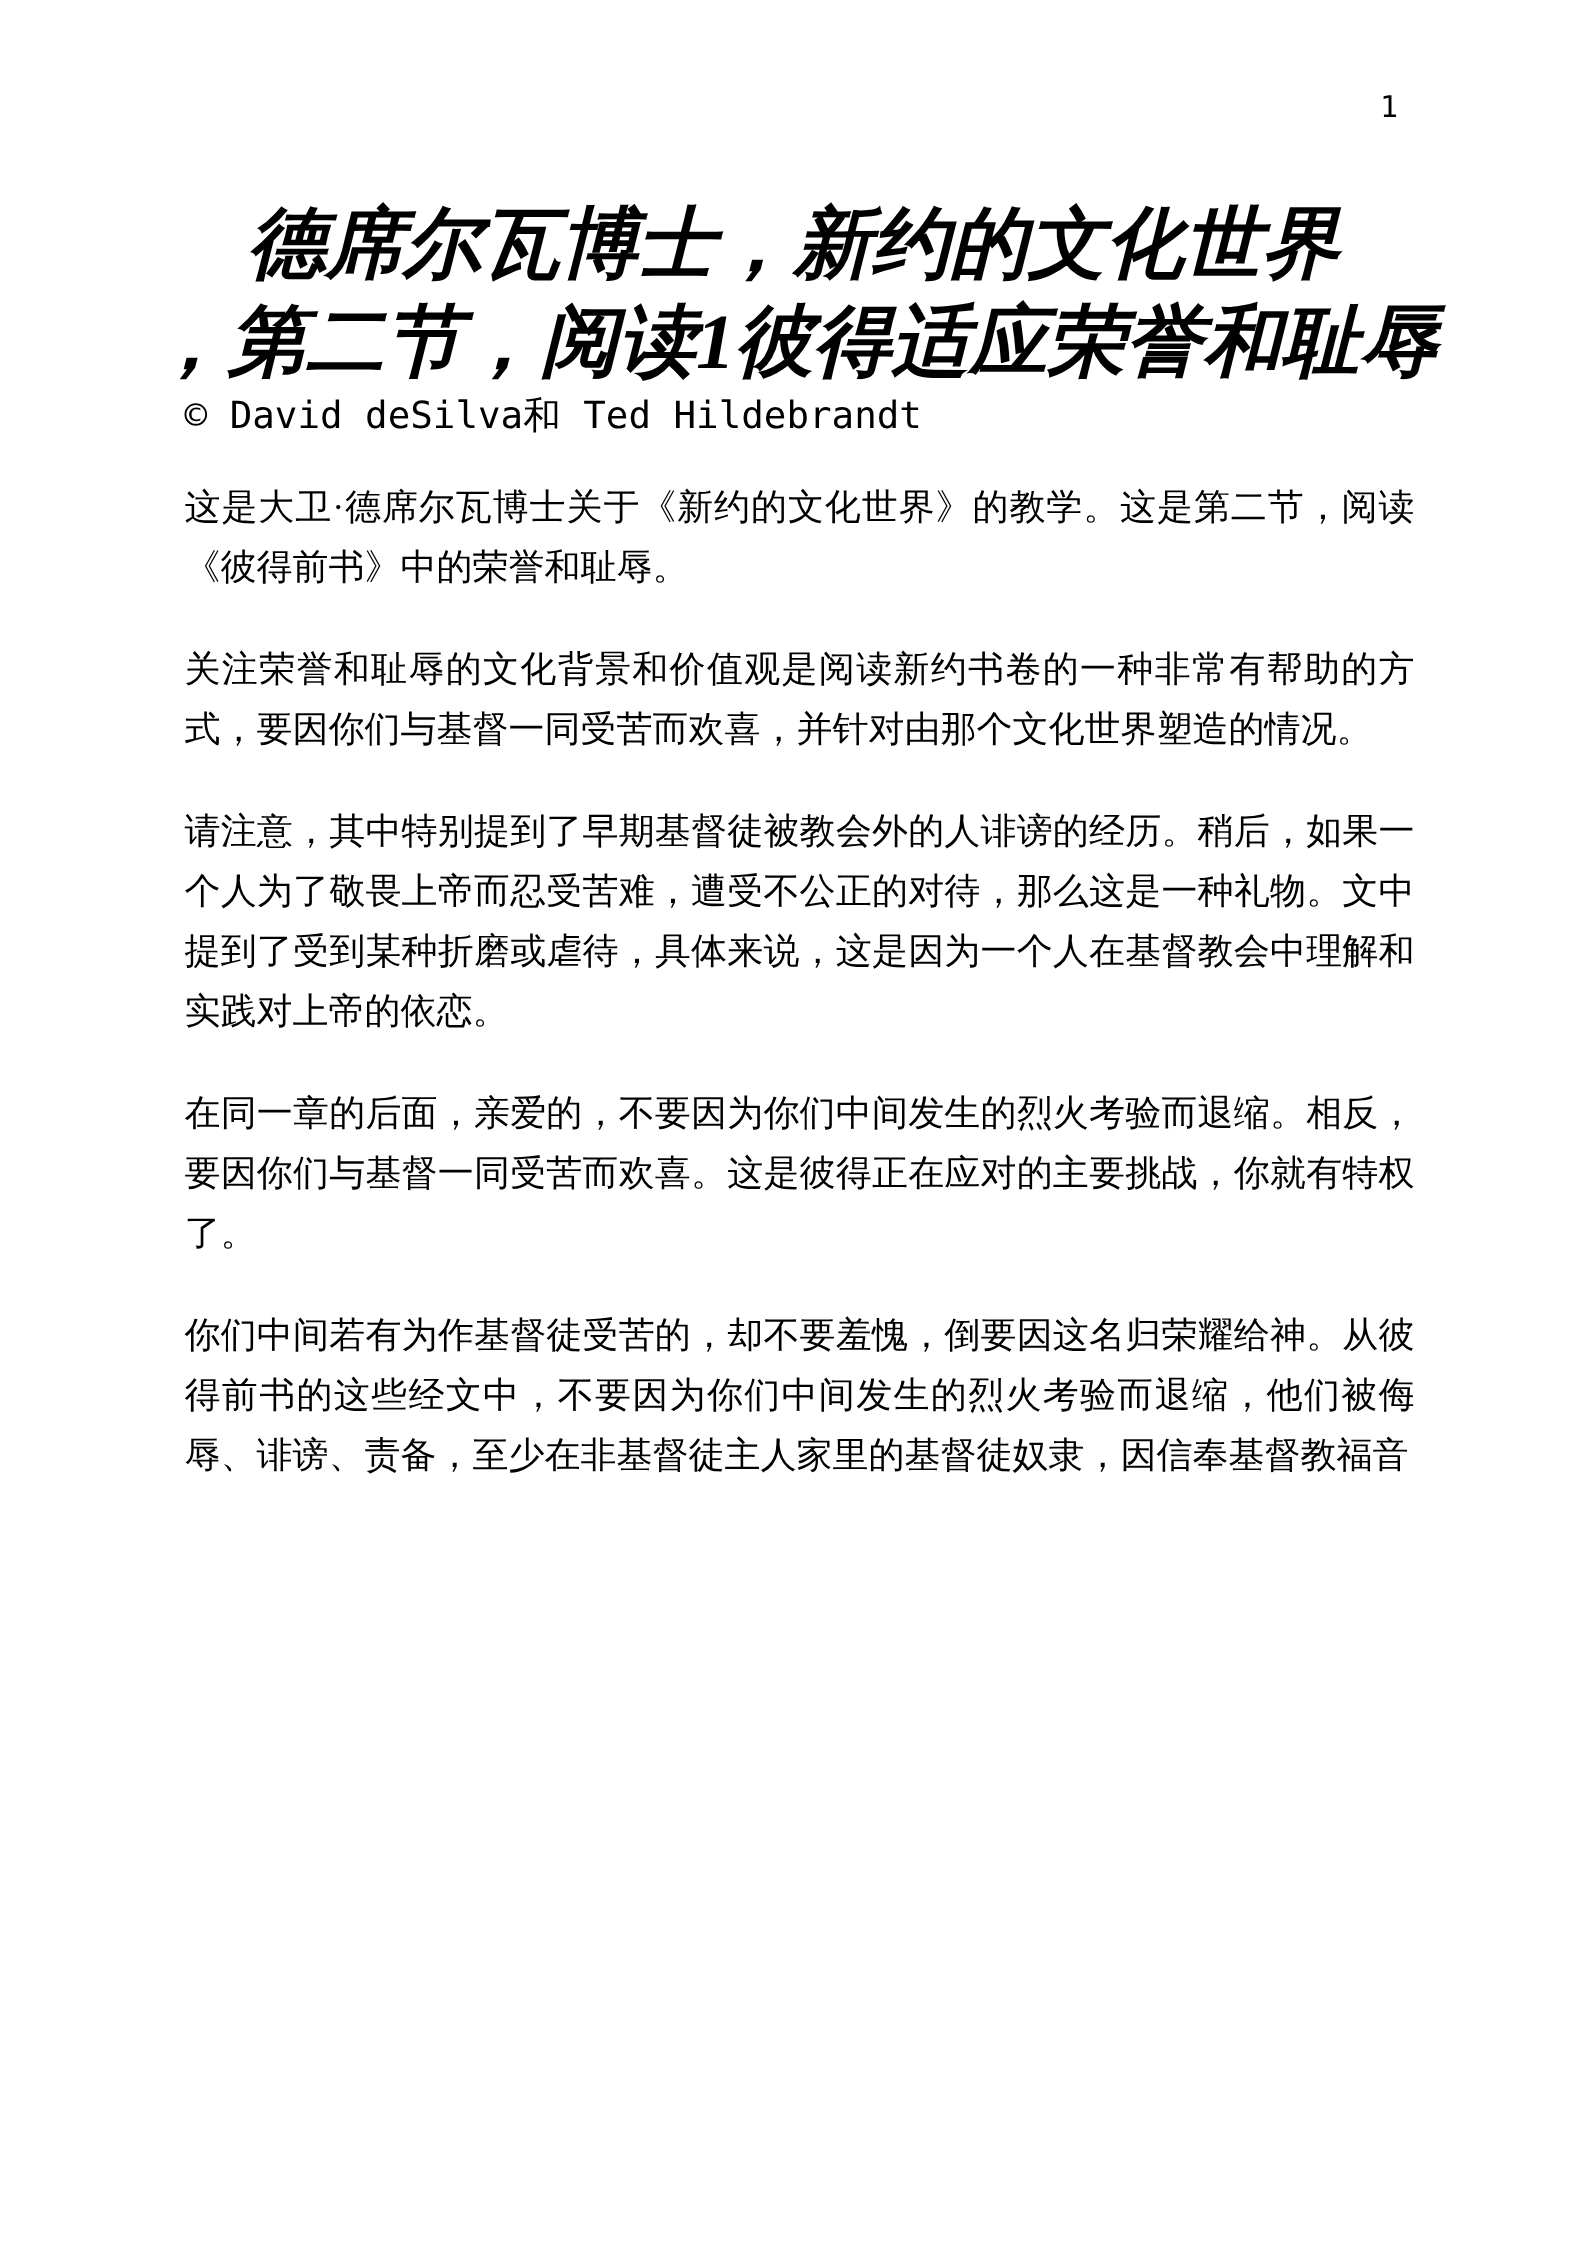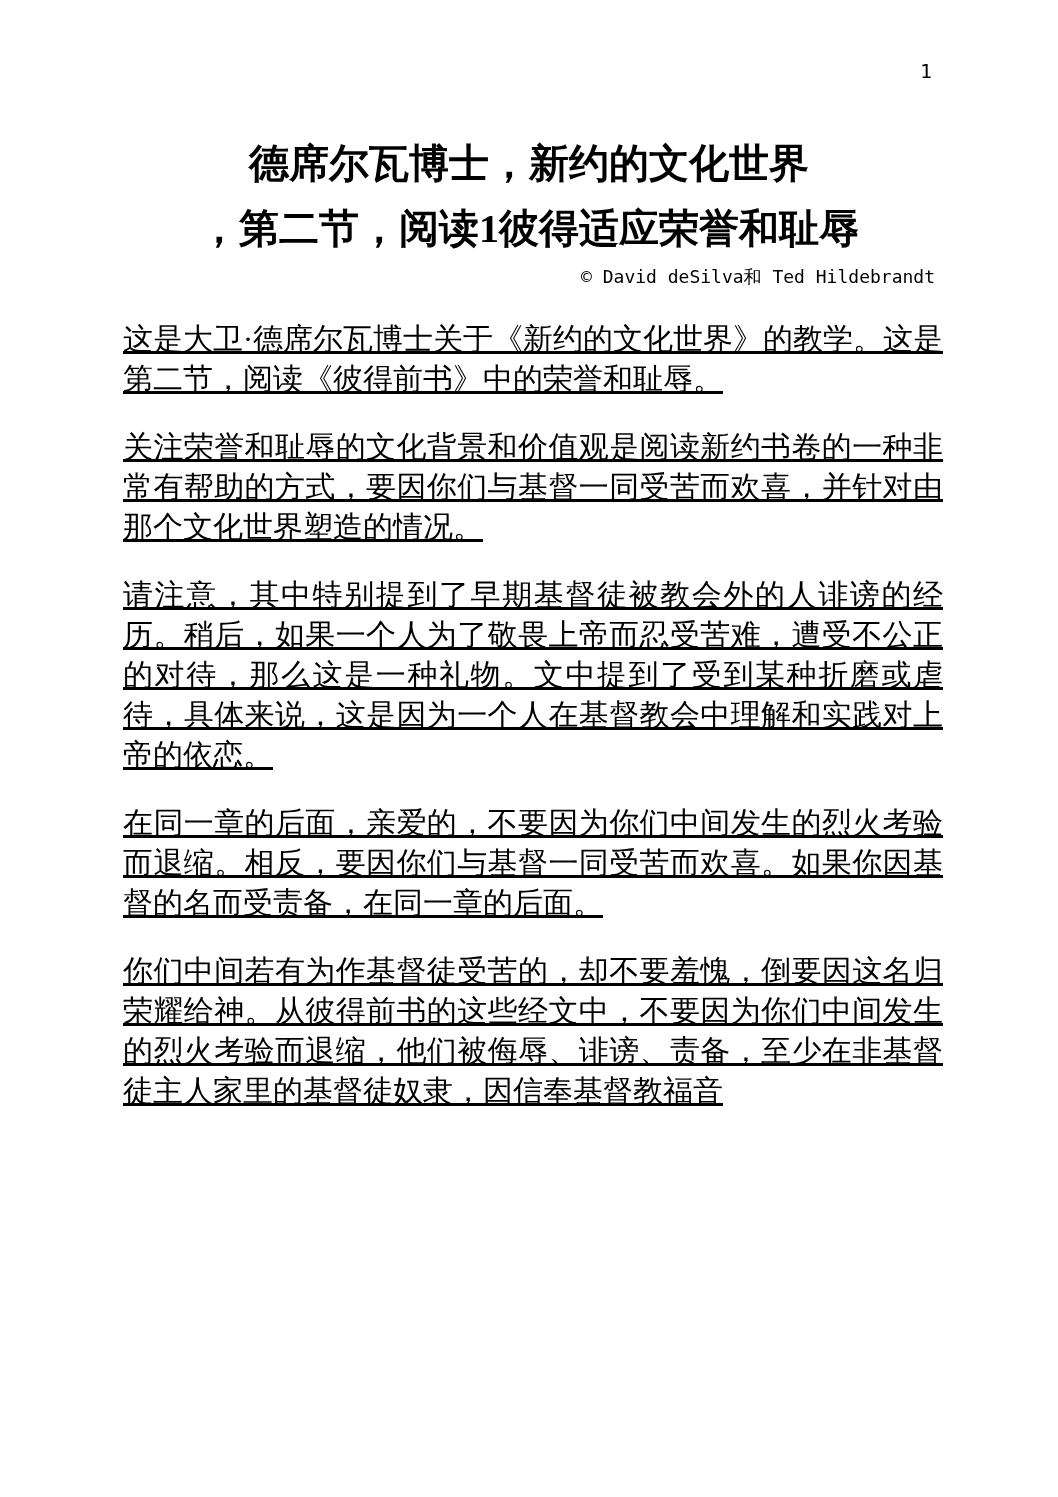--- a/index.html
+++ b/index.html
@@ -20,43 +20,43 @@
     position: absolute;
     top: 60px;
     right: 126px;
     font-family: "DejaVu Sans Mono", monospace;
     font-size: 20px;
     line-height: 23px;
     color: #000000;
   }
   .doc-title {
     margin: 131px 100px 0 100px;
-    font-size: 40px;
+    font-size: 52px;
     font-weight: 700;
     line-height: 65px;
     text-align: center;
     letter-spacing: 0;
+    font-style: italic;
   }
   .title-line {
     display: block;
     white-space: nowrap;
   }
   .byline {
     margin: 4px 123px 0 123px;
-    text-align: right;
+    text-align: left;
     font-family: "DejaVu Sans Mono", monospace;
-    font-size: 18px;
+    font-size: 25px;
     line-height: 24px;
   }
   .content {
     margin: 30px 115px 0 123px;
-    font-size: 30px;
+    font-size: 24px;
     line-height: 40px;
     text-align: justify;
-    text-decoration: underline;
   }
   .content p {
     margin: 0 0 28px 0;
   }
 </style>
 </head>
 <body>
 
 <div class="page">
 
@@ -66,17 +66,17 @@
     <span class="title-line">德席尔瓦博士，新约的文化世界</span>
     <span class="title-line">，第二节，阅读1彼得适应荣誉和耻辱</span>
   </h1>
 
   <div class="byline">© David deSilva和 Ted Hildebrandt</div>
 
   <div class="content">
     <p>这是大卫·德席尔瓦博士关于《新约的文化世界》的教学。这是第二节，阅读《彼得前书》中的荣誉和耻辱。</p>
     <p>关注荣誉和耻辱的文化背景和价值观是阅读新约书卷的一种非常有帮助的方式，要因你们与基督一同受苦而欢喜，并针对由那个文化世界塑造的情况。</p>
     <p>请注意，其中特别提到了早期基督徒被教会外的人诽谤的经历。稍后，如果一个人为了敬畏上帝而忍受苦难，遭受不公正的对待，那么这是一种礼物。文中提到了受到某种折磨或虐待，具体来说，这是因为一个人在基督教会中理解和实践对上帝的依恋。</p>
-    <p>在同一章的后面，亲爱的，不要因为你们中间发生的烈火考验而退缩。相反，要因你们与基督一同受苦而欢喜。如果你因基督的名而受责备，在同一章的后面。</p>
+    <p>在同一章的后面，亲爱的，不要因为你们中间发生的烈火考验而退缩。相反，要因你们与基督一同受苦而欢喜。这是彼得正在应对的主要挑战，你就有特权了。</p>
     <p>你们中间若有为作基督徒受苦的，却不要羞愧，倒要因这名归荣耀给神。从彼得前书的这些经文中，不要因为你们中间发生的烈火考验而退缩，他们被侮辱、诽谤、责备，至少在非基督徒主人家里的基督徒奴隶，因信奉基督教福音</p>
   </div>
 
 </div>
 
 </body></html>

